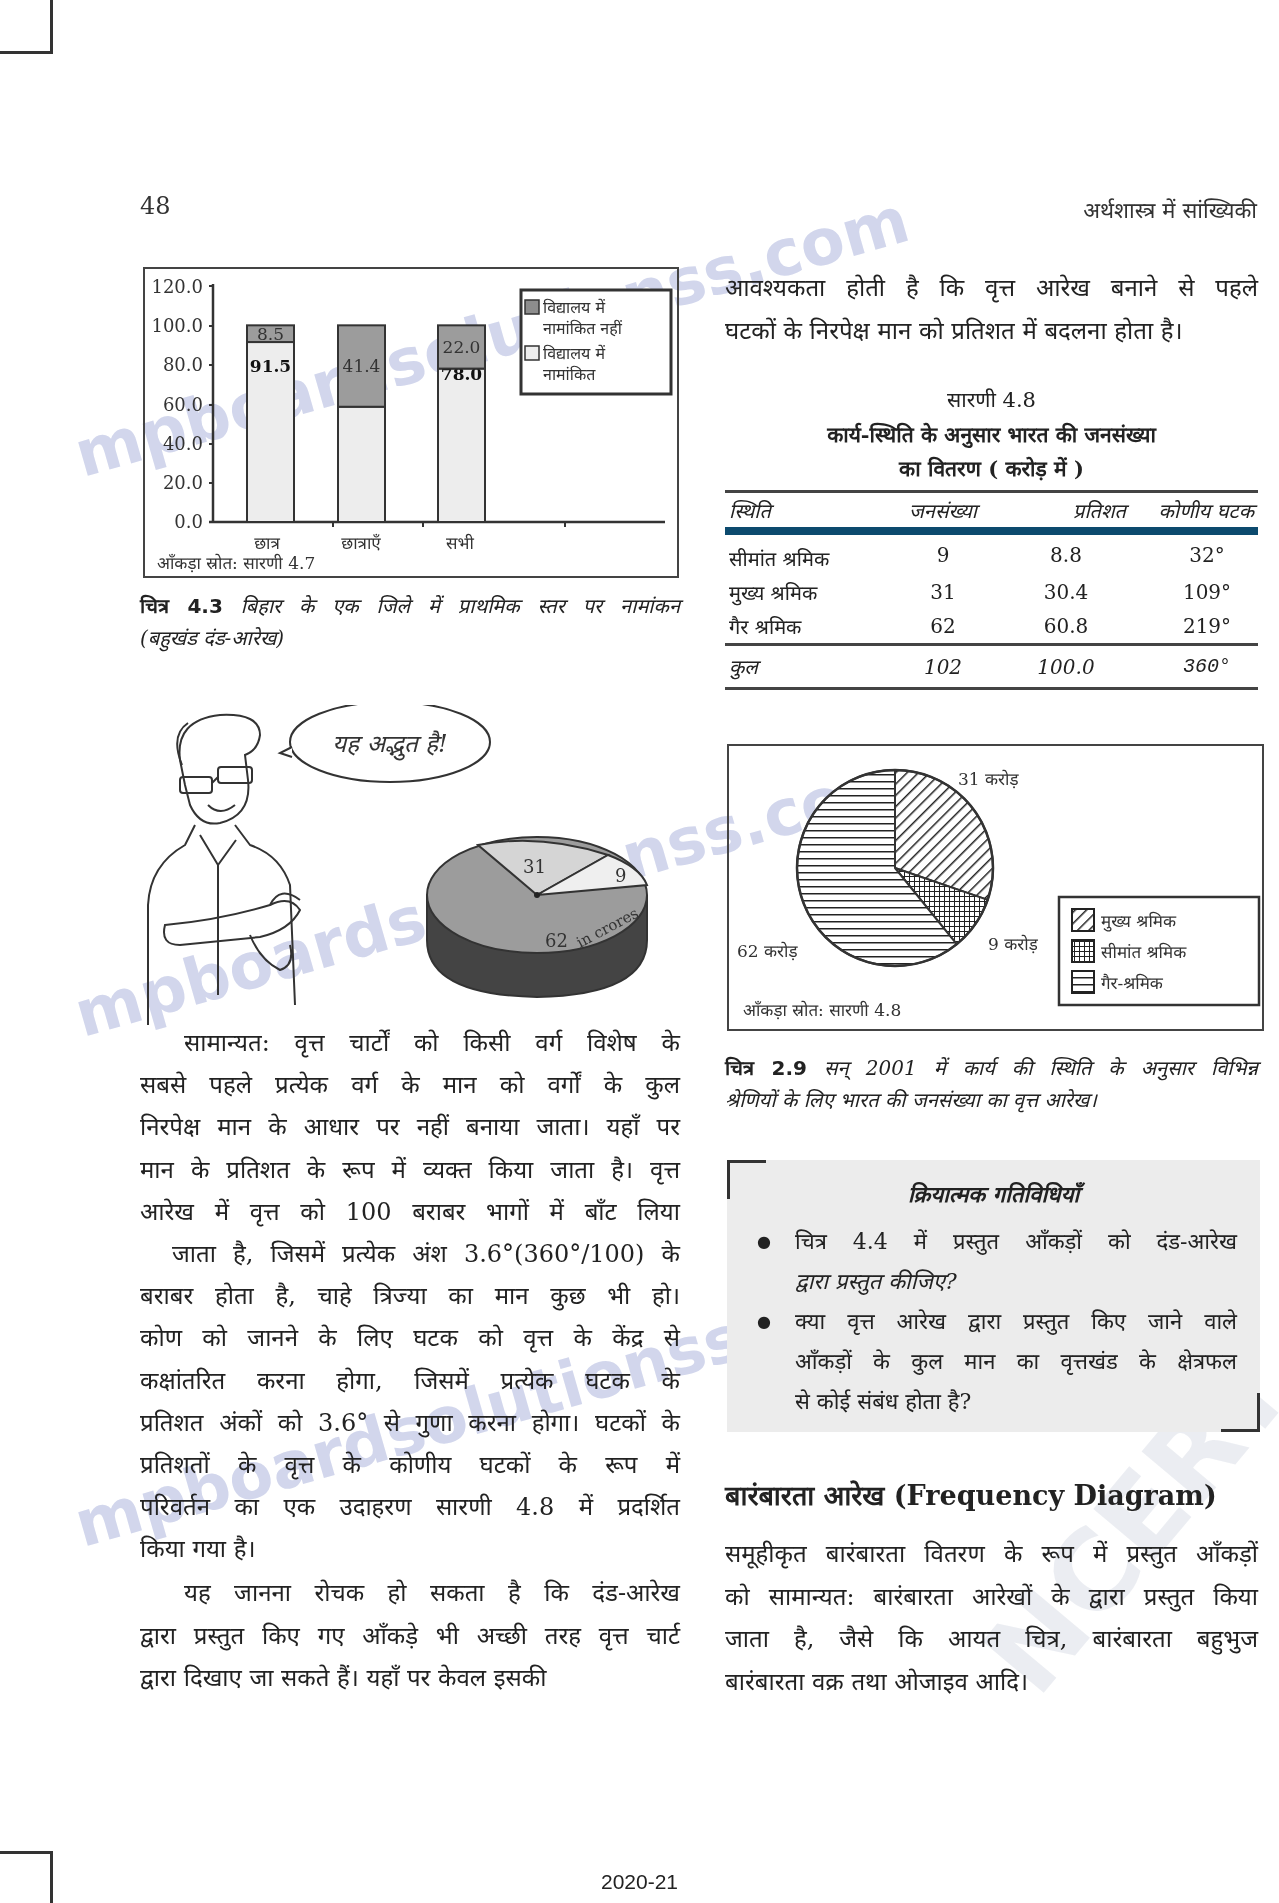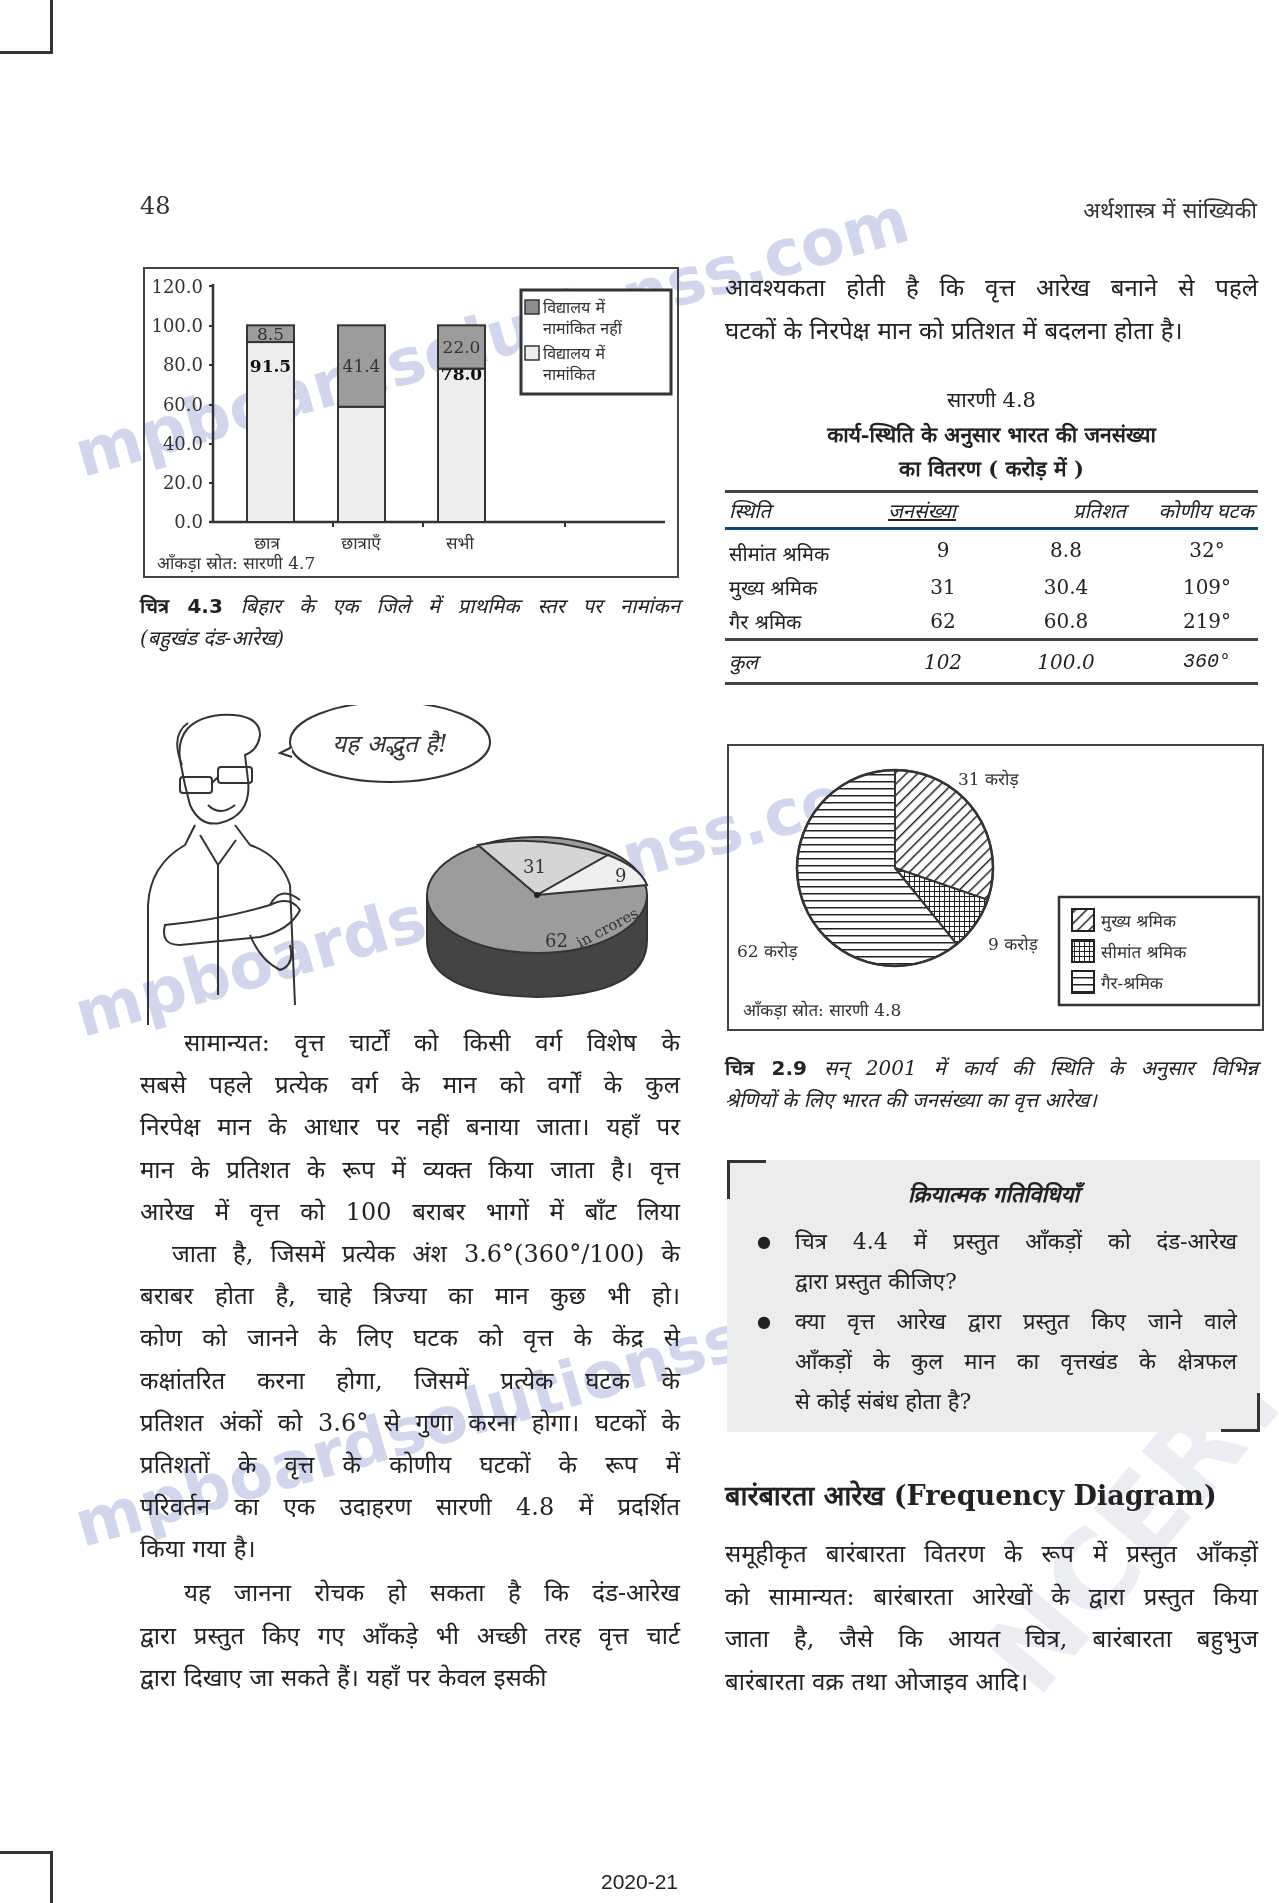--- a/index.html
+++ b/index.html
@@ -164,23 +164,23 @@
     <span class="ln last">घटकों के निरपेक्ष मान को प्रतिशत में बदलना होता है।</span>
   </div>
 
 <div class="abs" style="left:725px;top:385px;width:533px;text-align:center;font-size:21px;z-index:1;">सारणी 4.8</div>
 <div class="abs" style="left:725px;top:418px;width:533px;text-align:center;font-size:21px;font-weight:bold;line-height:34px;z-index:1;">
   <div>कार्य-स्थिति के अनुसार भारत की जनसंख्या</div>
   <div>का वितरण ( करोड़ में )</div>
 </div>
 <table class="t" style="left:725px;top:490px;width:533px;">
   <tbody>
-      <tr style="border-top:3px solid #444;border-bottom:3px solid #0c4a6e;font-style:italic;margin-top:24px;">
+      <tr style="border-top:3px solid #444;border-bottom:8px solid #0c4a6e;font-style:italic;margin-top:24px;">
     <td style="text-align:left;">स्थिति</td>
-    <td style="text-align:left;width:110px;text-decoration:underline;">जनसंख्या</td>
+    <td style="text-align:center;width:110px;">जनसंख्या</td>
     <td style="text-align:right;width:120px;">प्रतिशत</td>
     <td style="text-align:right;width:120px;">कोणीय घटक</td>
   </tr>
   <tr>
         <td style="padding-top:6px;">सीमांत श्रमिक</td>
         <td style="text-align:center;">9</td>
         <td style="text-align:center;">8.8</td>
         <td style="text-align:center;padding-left:30px;">32°</td>
       </tr>
   <tr>
@@ -248,21 +248,21 @@
 </div>
 
 <div class="activity" style="left:727px;top:1160px;width:533px;height:272px;">
   <div class="abs" style="left:0;top:0;width:36px;height:36px;border-top:3px solid #333;border-left:3px solid #333;"></div>
   <div class="abs" style="right:0;bottom:0;width:36px;height:36px;border-bottom:3px solid #333;border-right:3px solid #333;"></div>
   <div class="abs" style="left:0;width:533px;top:18px;text-align:center;font-size:22px;font-weight:bold;font-style:italic;">क्रियात्मक गतिविधियाँ</div>
   <div class="abs" id="actlist" style="left:30px;top:62px;width:480px;font-size:22px;line-height:40px;">
       <div style="position: relative; padding-left: 38px;">
         <span style="position: absolute; left: 0px; top: 0px; font-size: 16px;">●</span>
         <span class="ln" style="display: block; white-space: nowrap; text-align: justify; text-align-last: justify;">चित्र 4.4 में प्रस्तुत आँकड़ों को दंड-आरेख</span>
-        <span class="ln last" style="display: block; white-space: nowrap; text-align: justify; text-align-last: left;">द्वारा प्रस्तुत कीजिए?</span>
+        <span class="ln last" style="display: block; white-space: nowrap; text-align: justify; text-align-last: left; font-style: italic;">द्वारा प्रस्तुत कीजिए?</span>
       </div>
       <div style="position: relative; padding-left: 38px;">
         <span style="position: absolute; left: 0px; top: 0px; font-size: 16px;">●</span>
         <span class="ln" style="display: block; white-space: nowrap; text-align: justify; text-align-last: justify;">क्या वृत्त आरेख द्वारा प्रस्तुत किए जाने वाले</span>
         <span class="ln" style="display: block; white-space: nowrap; text-align: justify; text-align-last: justify;">आँकड़ों के कुल मान का वृत्तखंड के क्षेत्रफल</span>
         <span class="ln last" style="display: block; white-space: nowrap; text-align: justify; text-align-last: left;">से कोई संबंध होता है?</span>
       </div>
     </div>
 </div>
 

